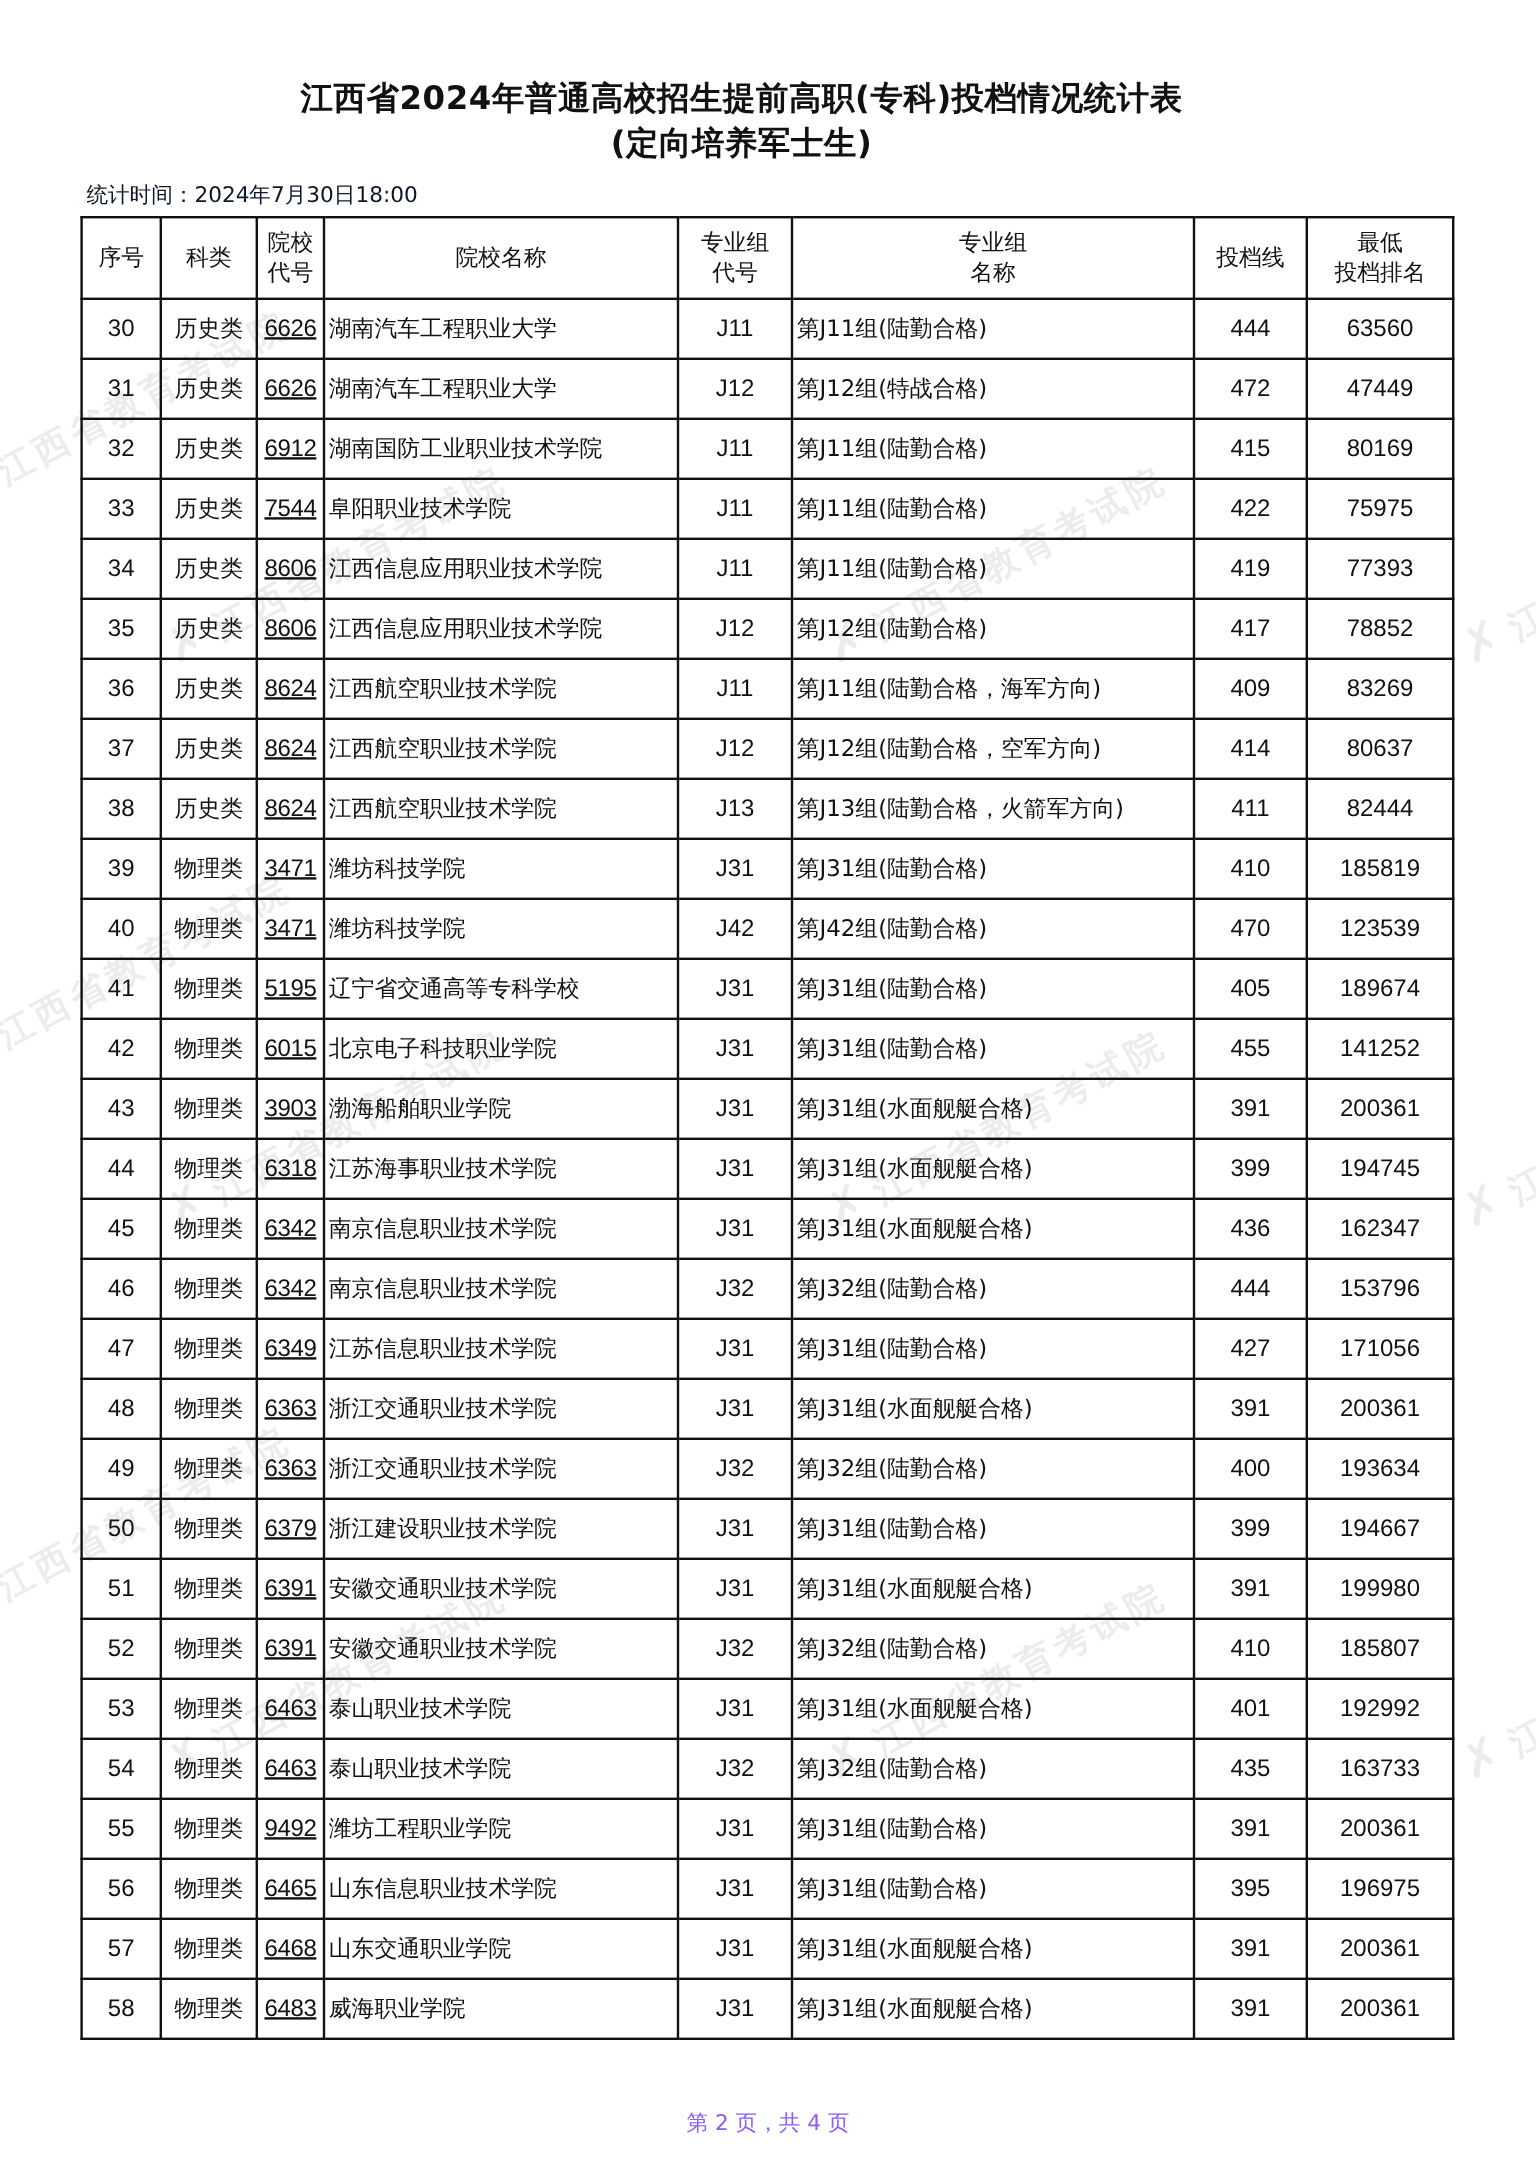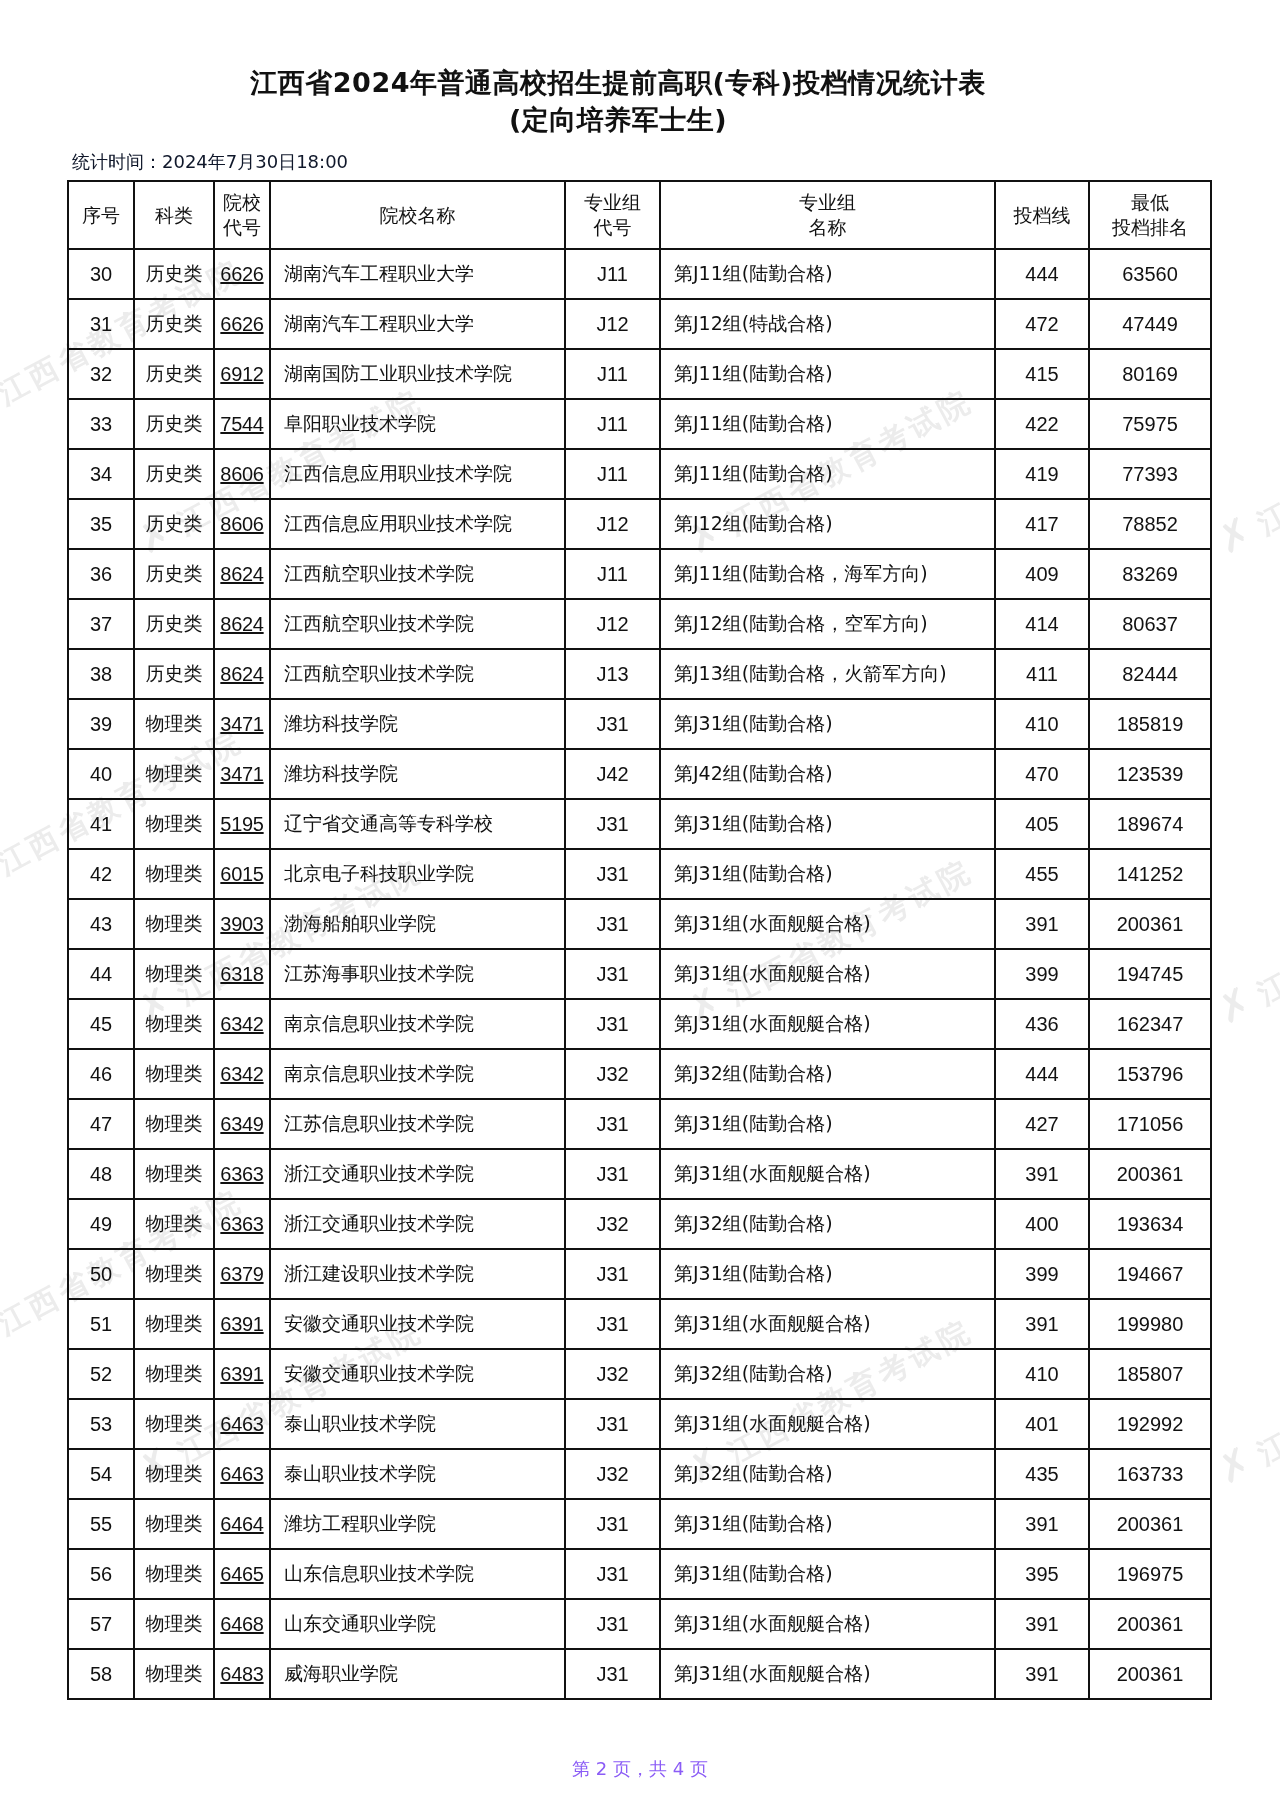--- a/index.html
+++ b/index.html
@@ -19,21 +19,21 @@
   table.grid {
     position: absolute; left: 67px; top: 180px; width: 1143px;
     border-collapse: collapse; table-layout: fixed;
   }
   table.grid th, table.grid td {
     border: 2px solid #111; padding: 0; font-weight: normal;
     font-size: 19px; color: #111; overflow: hidden; white-space: nowrap;
   }
   table.grid thead th { height: 66px; text-align: center; line-height: 25px; }
   table.grid tbody td { height: 48px; text-align: center; }
-  table.grid td.left { text-align: left; padding-left: 13px; }
+  table.grid td.left { text-align: left; padding-left: 3px; }
   table.grid td.num { font-family: "Liberation Sans", sans-serif; font-size: 20px; }
   table.grid td.code { font-family: "Liberation Sans", sans-serif; font-size: 20px; padding: 0; letter-spacing: -0.3px; text-decoration: underline; }
   .footer {
     position: absolute; left: 0; width: 1280px; top: 1757px; text-align: center;
     font-size: 18px; color: #8b5cf6;
   }
   .wm {
     position: absolute; color: rgba(150,150,150,0.18); font-weight: bold;
     font-size: 30px; transform: rotate(-28deg); transform-origin: left center;
     white-space: nowrap; pointer-events: none; letter-spacing: 4px;
@@ -330,21 +330,21 @@
         <td class="code">6463</td>
         <td class="left">泰山职业技术学院</td>
         <td class="num">J32</td>
         <td class="left">第J32组(陆勤合格)</td>
         <td class="num">435</td>
         <td class="num">163733</td>
       </tr>
       <tr>
         <td class="num">55</td>
         <td>物理类</td>
-        <td class="code">6464</td>
+        <td class="code">9492</td>
         <td class="left">潍坊工程职业学院</td>
         <td class="num">J31</td>
         <td class="left">第J31组(陆勤合格)</td>
         <td class="num">391</td>
         <td class="num">200361</td>
       </tr>
       <tr>
         <td class="num">56</td>
         <td>物理类</td>
         <td class="code">6465</td>

